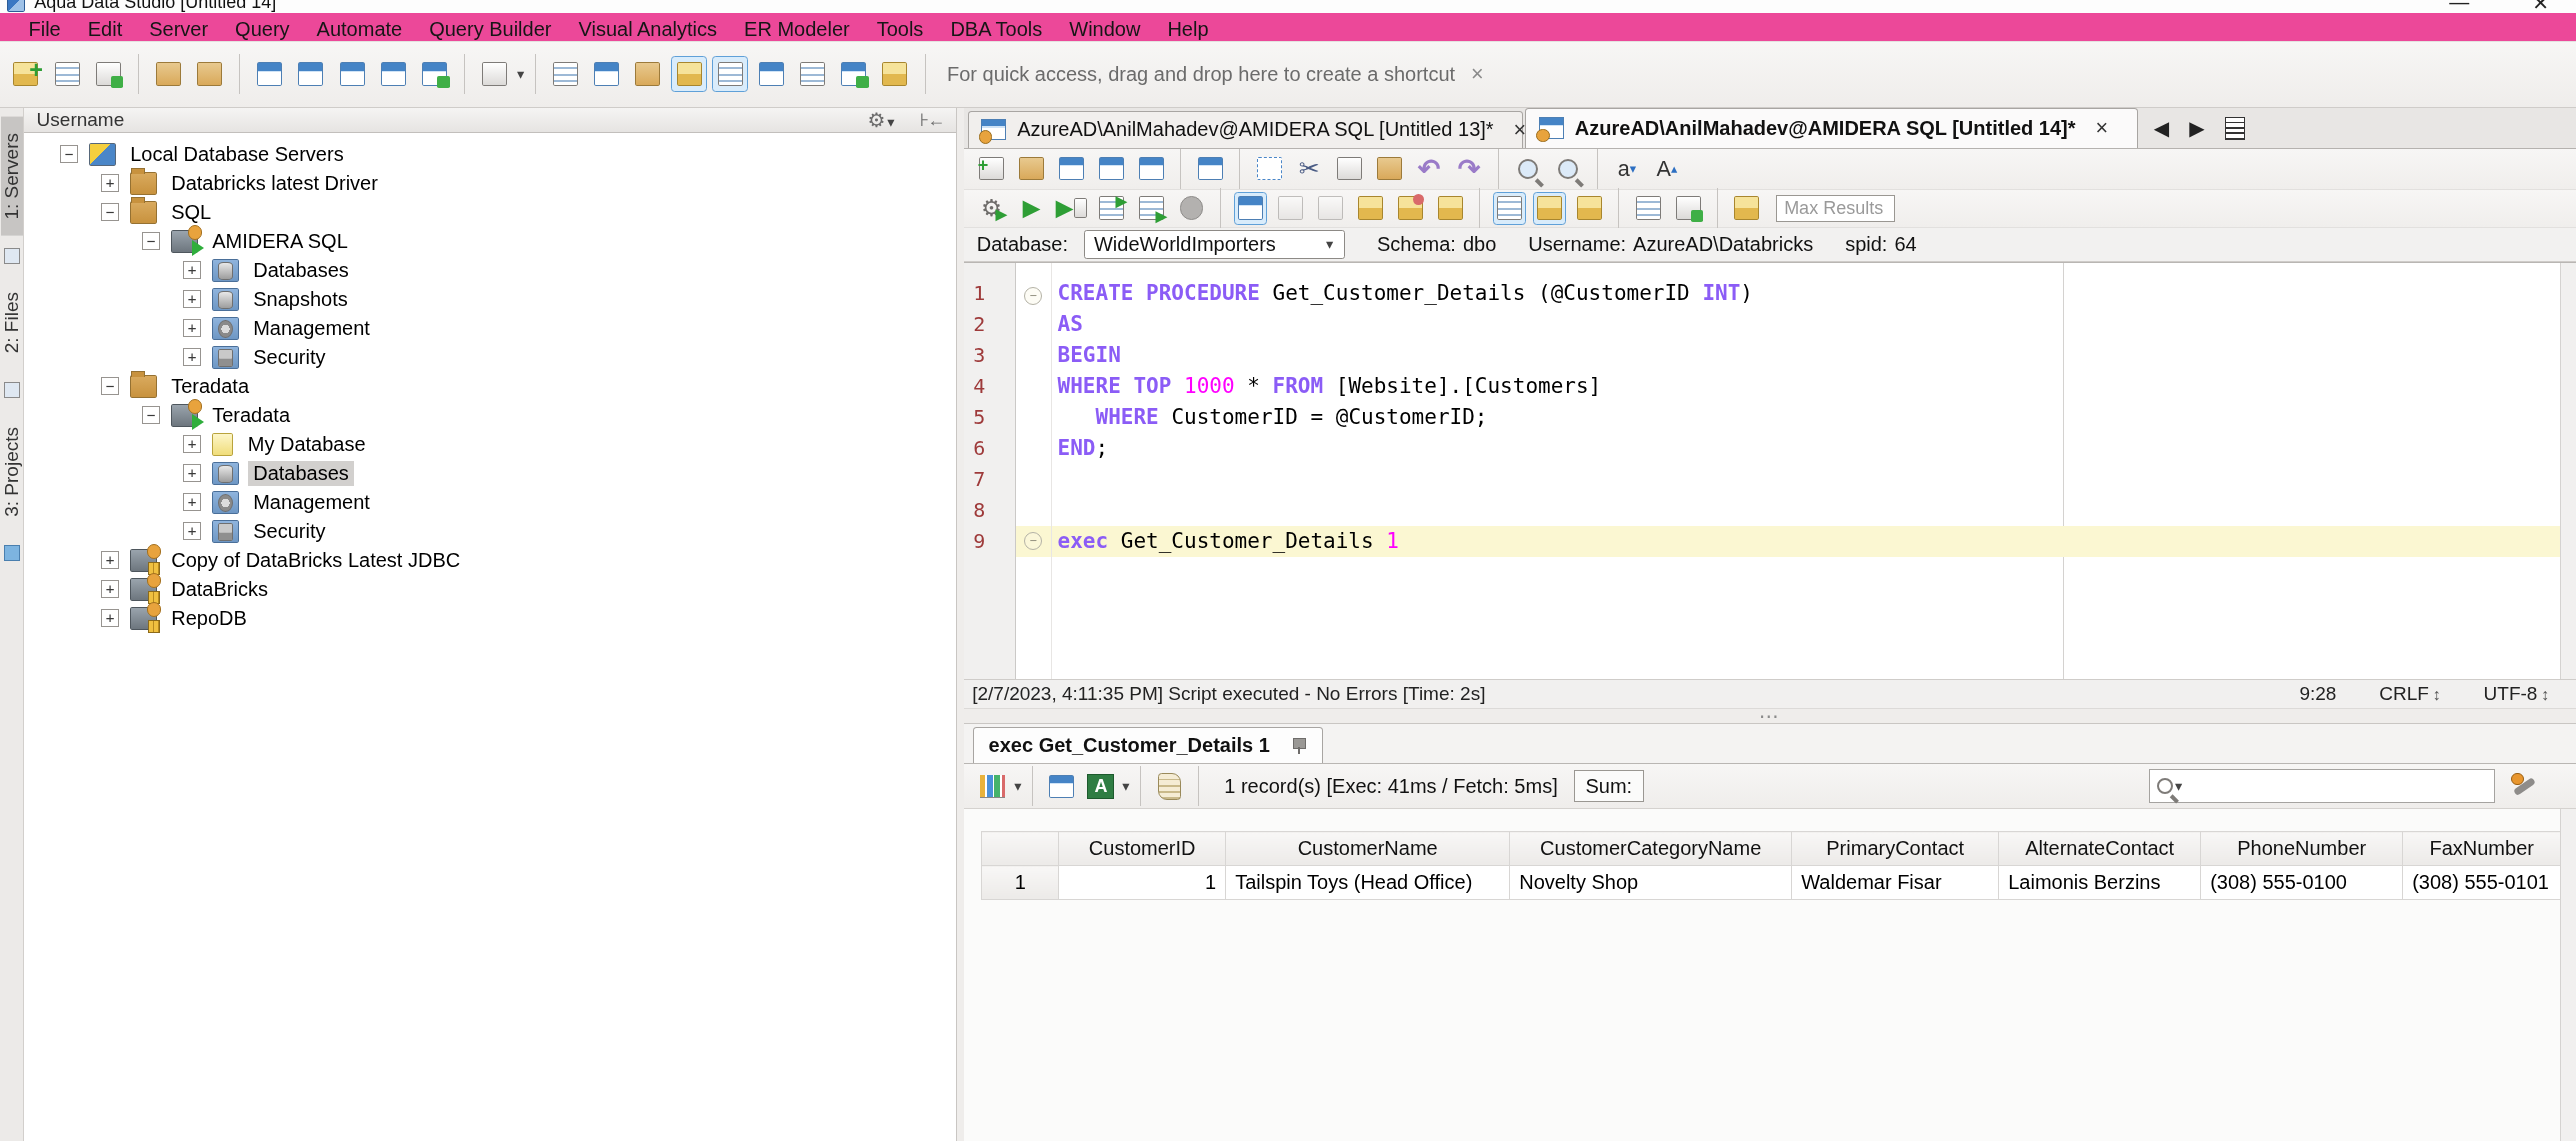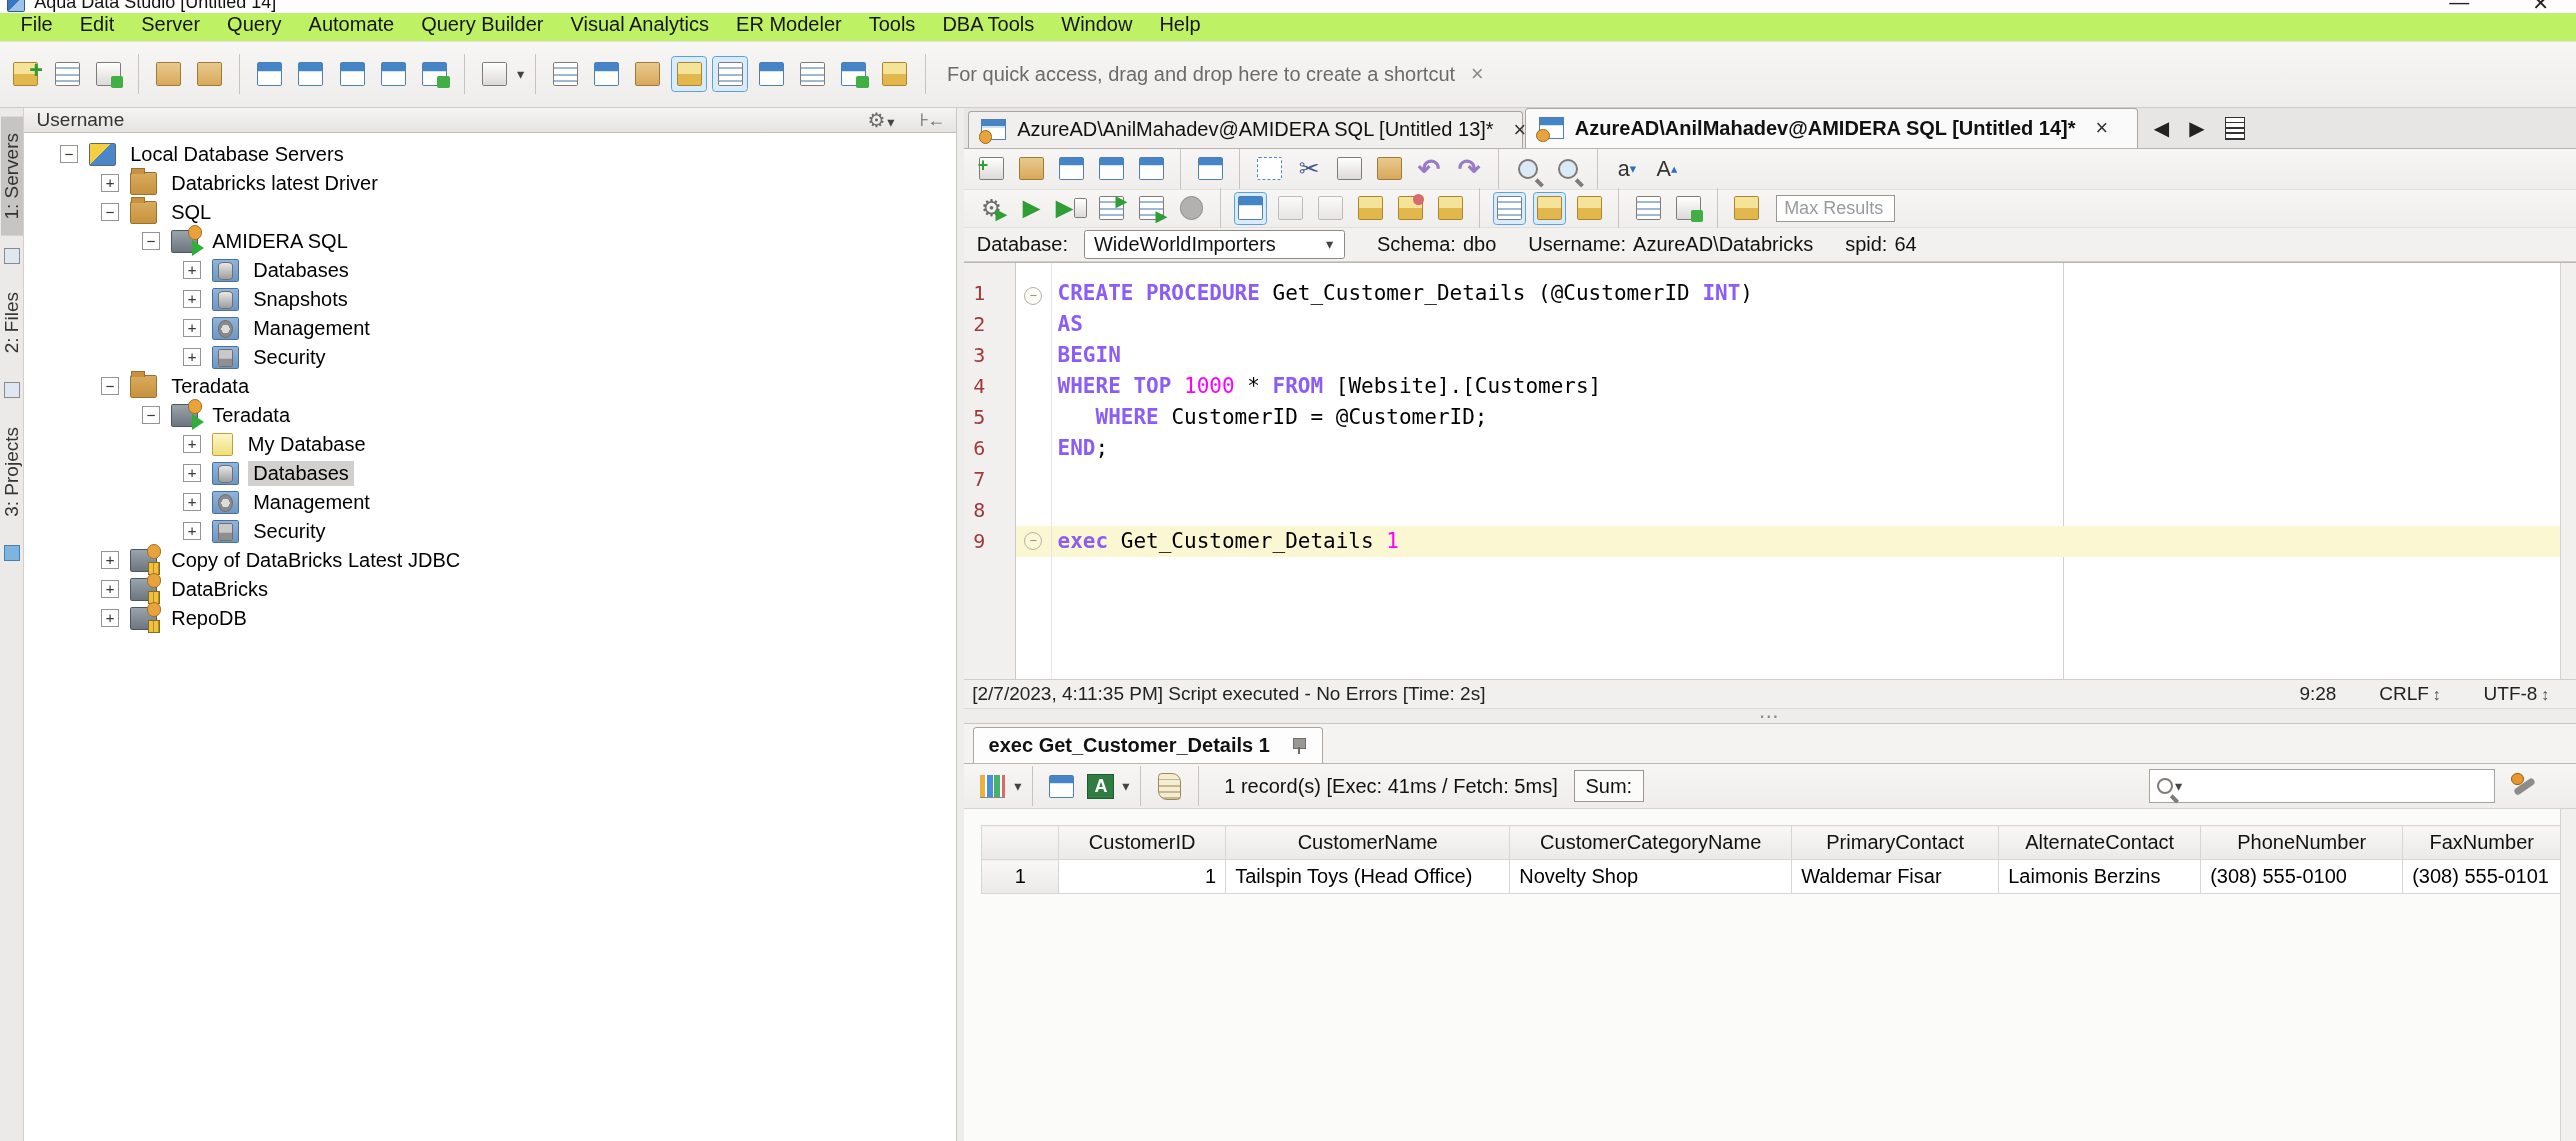--- a/index.html
+++ b/index.html
@@ -7,21 +7,21 @@
   .window { width:2576px; height:1141px; display:flex; flex-direction:column; background:#fff; }
 
   
   .titlebar { height:12.6px; overflow:hidden; background:#fdfdfd; position:relative; flex:none; }
   .titlebar-inner { position:absolute; top:-10.8px; left:0; right:0; height:27px; display:flex; align-items:center; }
   .app-icon { width:18px; height:18px; margin-left:7.2px; background:linear-gradient(135deg,#3b78c3 50%,#9fc2e8 50%); border:0.9px solid #2c5c96; border-radius:1.8px; }
   .title-text { margin-left:9px; font-size:18px; color:#111; }
   .win-controls { margin-left:auto; display:flex; gap:63px; margin-right:27px; font-size:20px; color:#222; }
 
   
-  .menubar { height:29px; flex:none; background:#bef264; display:flex; align-items:flex-start; padding-left:7px; border-bottom:0.9px solid #e4e2e0; }
+  .menubar { height:29px; flex:none; background:#ec4899; display:flex; align-items:flex-end; padding-left:15px; border-bottom:0.9px solid #e4e2e0; }
   .menu-item { font-size:20px; color:#161616; padding:0 13.5px; cursor:default; }
 
   
   .main-toolbar { height:66px; flex:none; background:linear-gradient(#f7f6f5,#efedeb); border-bottom:0.9px solid #cfccc9; display:flex; align-items:center; padding-left:5.4px; }
   .tsep { width:0.9px; height:40px; background:#c6c3c0; margin:0 9px; flex:none; }
   .tbi { width:34px; height:34px; flex:none; margin:0 3.6px; border-radius:2.7px; display:flex; align-items:center; justify-content:center; font-size:21.6px; position:relative; }
   .tbi.sel { background:#d9ecfb; outline:1.8px solid #5fa0d8; }
   .mini { width:25px; height:23.4px; border:0.9px solid #7e7b78; border-radius:1.8px; background:linear-gradient(#ffffff,#dcdad8); position:relative; }
   .mini.blue { background:linear-gradient(#cfe3f6 40%,#ffffff 40%); border-color:#4d7fb4; }
   .mini.blue::before { content:""; position:absolute; left:0; top:0; right:0; height:7.2px; background:#4584c6; }
@@ -147,21 +147,21 @@
   .scroll-ic { width:23.4px; height:27px; background:repeating-linear-gradient(#f5ecd4 0 4.5px,#c9b98a 4.5px 6.3px); border:0.9px solid #9a8a5a; border-radius:3.6px 9px 3.6px 9px; }
   .recinfo { font-size:20px; color:#111; margin:0 16px; white-space:nowrap; }
   .sumbox { height:32px; border:0.9px solid #9a9792; background:#fbfbfa; display:flex; align-items:center; padding:0 10.8px; font-size:20px; color:#111; }
   .rsearch { margin-left:505px; width:346px; height:34px; border:0.9px solid #a5a3a0; background:#fff; display:flex; align-items:center; padding:0 7.2px; }
   .rsearch .magni { width:16px; height:16px; border-width:2.7px; background:#fff; }
   .rsearch input { border:none; outline:none; flex:1; font-size:19px; margin-left:12.6px; font-family:"Liberation Sans",sans-serif; }
   .wrench { width:31px; height:31px; margin-left:14.4px; position:relative; }
   .wrench::before { content:""; position:absolute; left:3.6px; top:12.6px; width:23.4px; height:7.2px; background:#8e8c8a; border-radius:3.6px; transform:rotate(-35deg); }
   .wrench::after { content:""; position:absolute; left:1.8px; top:1.8px; width:10.8px; height:10.8px; border-radius:50%; background:#e8962e; border:0.9px solid #9a5f12; }
 
-  .gridwrap { flex:1; background:#fbfbfa; position:relative; overflow:hidden; padding-left:17px; padding-top:16px; }
+  .gridwrap { flex:1; background:#fbfbfa; position:relative; overflow:hidden; padding-left:17px; padding-top:22px; }
   .grid { border-collapse:collapse; table-layout:fixed; }
   .grid th, .grid td { border:0.9px solid #d8d6d4; font-size:20px; font-weight:normal; height:34px; padding:0 9px; white-space:nowrap; overflow:hidden; background:#fff; }
   .grid th { background:linear-gradient(#f8f7f6,#eceae8); color:#111; text-align:center; }
   .grid td.rownum, .grid th.rownum { background:linear-gradient(#f8f7f6,#eceae8); text-align:center; }
   .grid td.num { text-align:right; }
   .grid-vscroll { position:absolute; right:0; top:0; bottom:0; width:16px; background:#f1f0ef; border-left:0.9px solid #d5d3d1; }
 </style>
 </head>
 <body>
 

